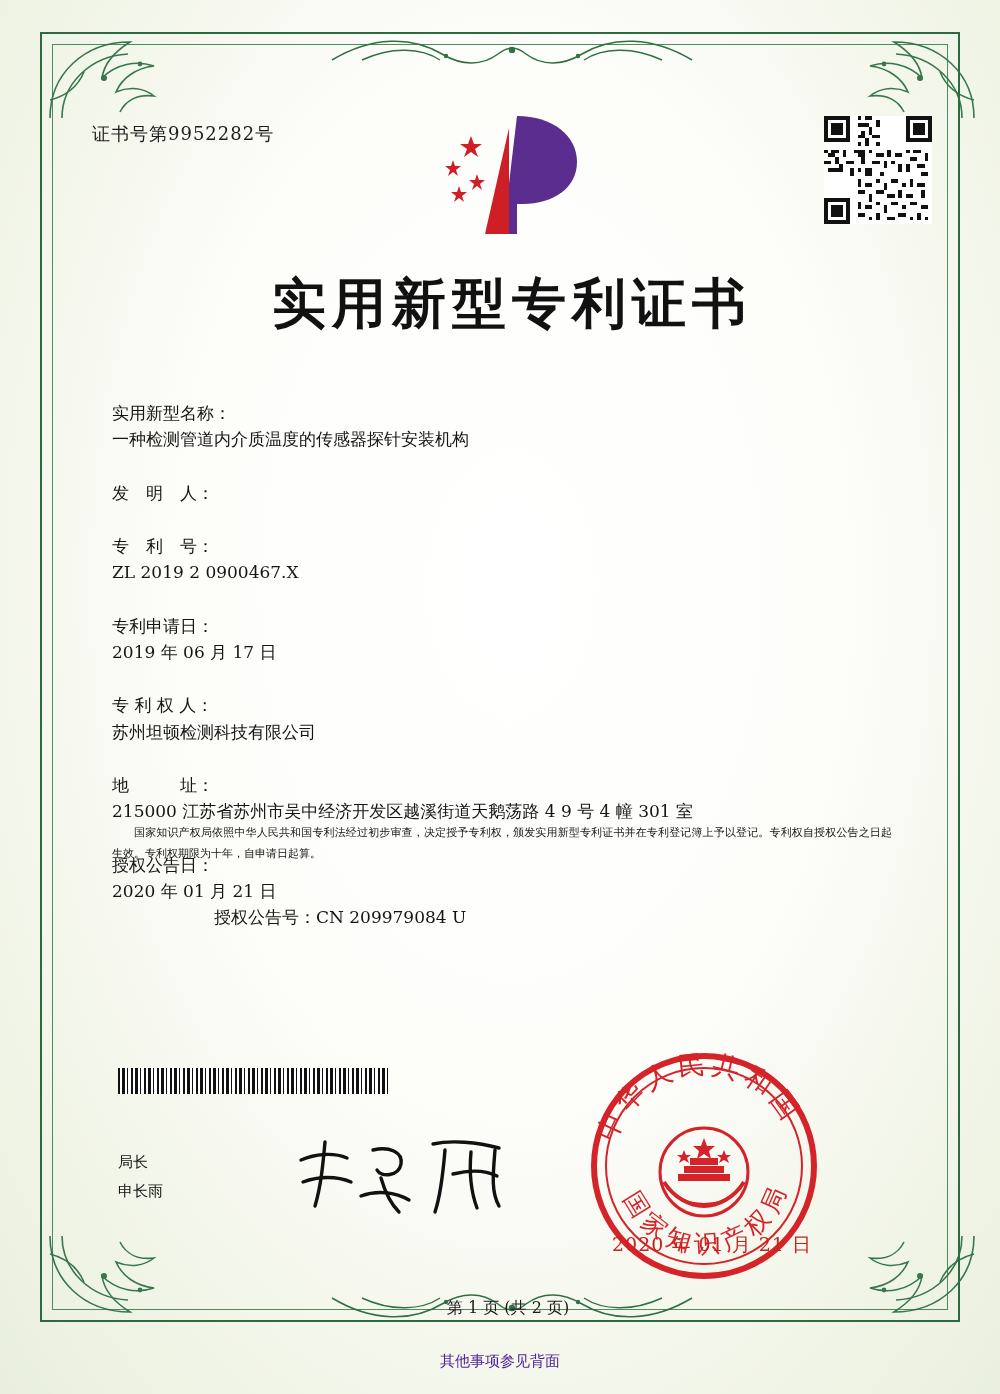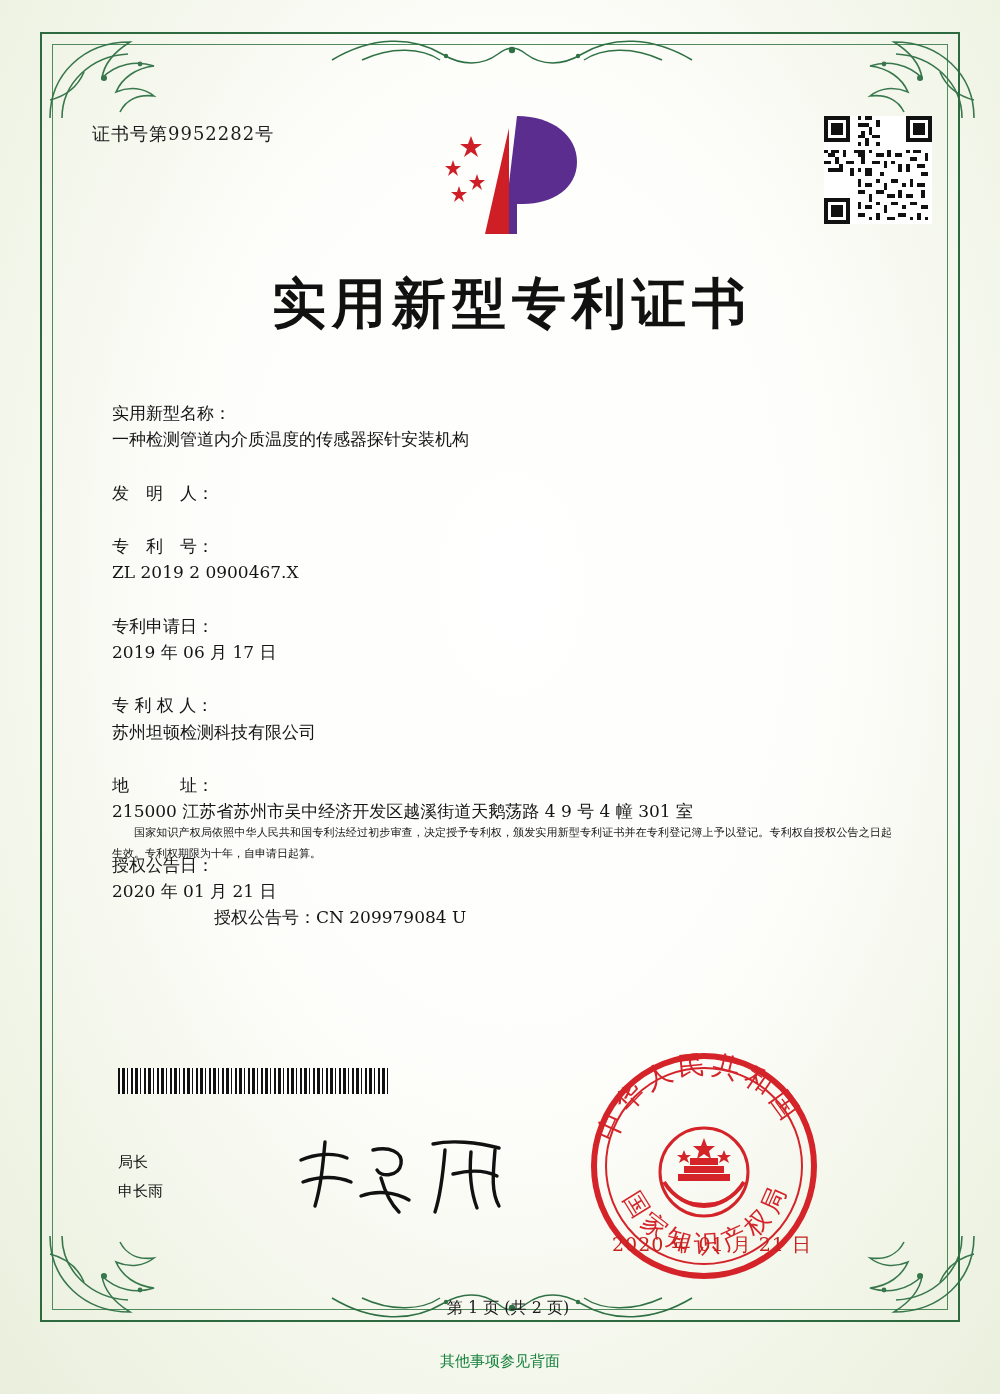--- a/index.html
+++ b/index.html
@@ -216,21 +216,21 @@
     font-family: "DejaVu Serif", "Liberation Serif", serif;
     font-size: 16px;
     color: #1a1a1a;
   }
   .footnote {
     position: absolute;
     left: 0; right: 0; top: 1352px;
     text-align: center;
     font-family: "DejaVu Serif", "Liberation Serif", serif;
     font-size: 15px;
-    color: #15803d;
+    color: #4c1d95;
   }
 </style>
 </head>
 <body>
 
 <div class="certificate">
 
   <div class="outer-border"></div>
   <div class="inner-border"></div>
 

